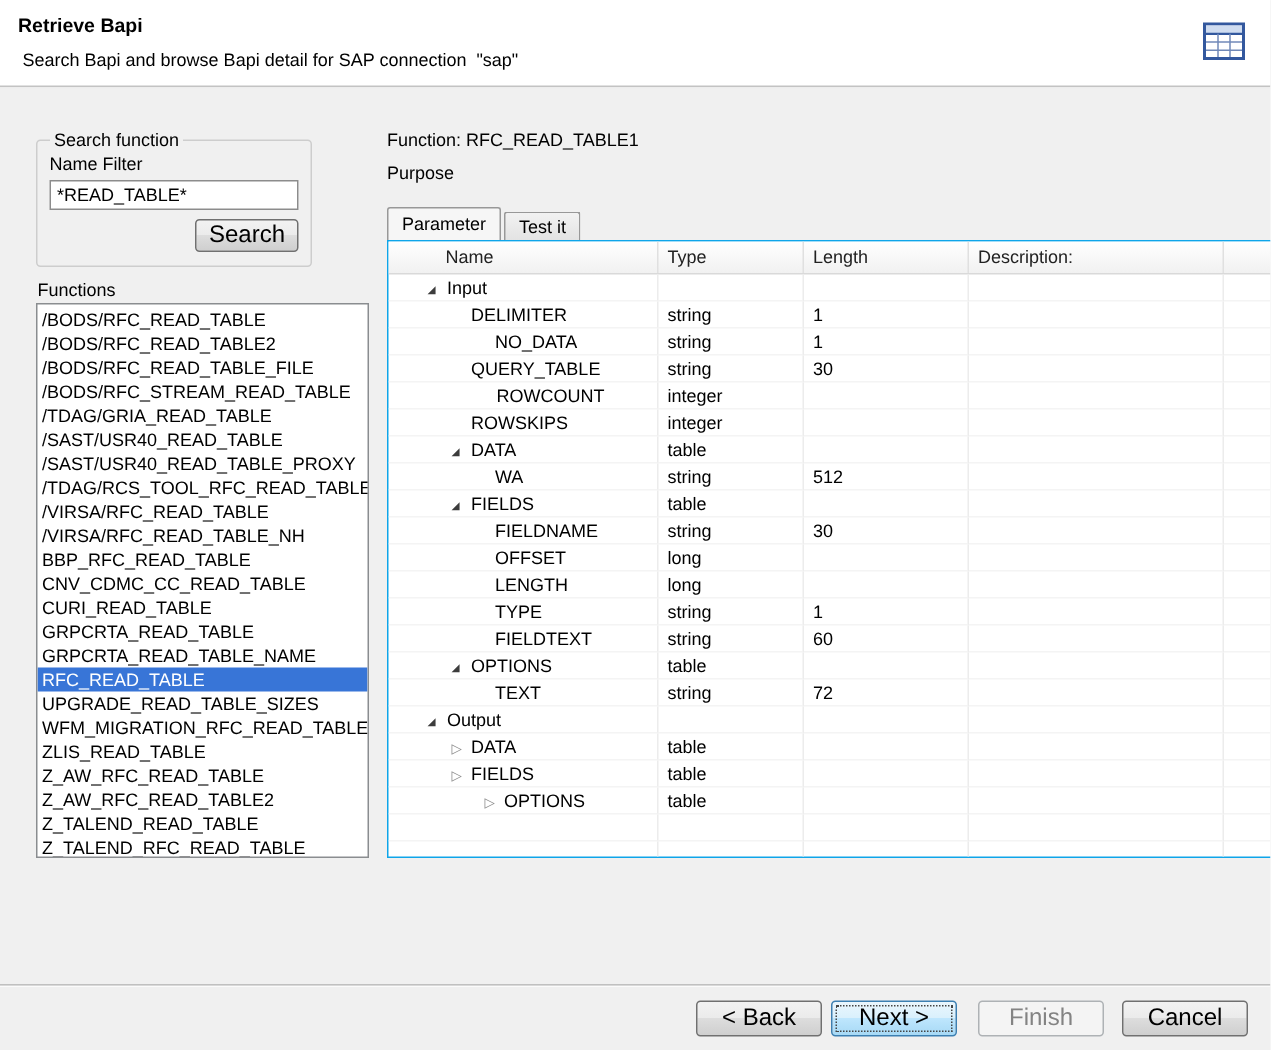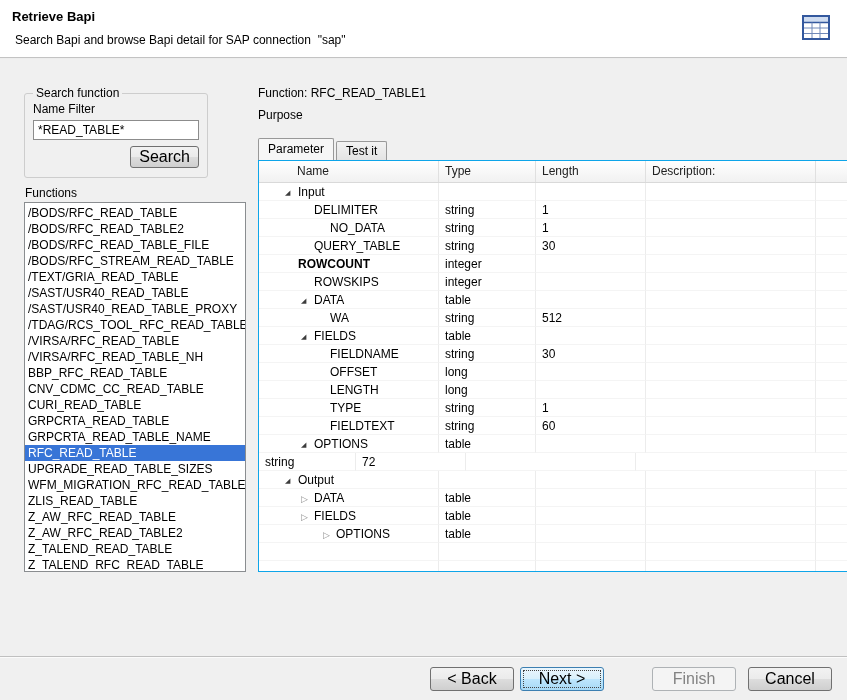--- a/index.html
+++ b/index.html
@@ -60,21 +60,21 @@
   .twisty.collapsed { font-size:9px; color:#8f8f8f; vertical-align:0px; }
 
   
   .btn { min-width:84px; height:24px; font-family:"Liberation Sans",sans-serif; font-size:16px;
          color:#000; border:1px solid #707070; border-radius:3px;
          background:linear-gradient(#f2f2f2 0%, #ebebeb 50%, #dddddd 50%, #cfcfcf 100%); }
   .btn-search { min-width:46px; height:22px; padding:0 8px; }
   .btn.default { border-color:#3c7fb1;
          background:linear-gradient(#eaf6fd 0%, #d9f0fc 50%, #bee6fd 50%, #a7d9f5 100%);
          outline:1px dotted #444; outline-offset:-4px; }
-  .btn:disabled { background:#f4f4f4; border-color:#aeb2b5; color:#838383;margin-left:34px; }
+  .btn:disabled { background:#f4f4f4; border-color:#aeb2b5; color:#838383; }
 
   .footer { position:absolute; left:0; bottom:0; width:100%; height:44px; background:#f0f0f0;
             border-top:1px solid #c0c0c0; box-shadow:inset 0 1px 0 #fbfbfb;
             display:flex; align-items:center; justify-content:flex-end; padding-right:15px; }
   .btn-back   { margin-right:6px; }
   .btn-next   { margin-right:14px; }
   .btn-finish { margin-right:12px; }
 </style>
 </head>
 <body>
@@ -105,21 +105,21 @@
       <button class="btn btn-search">Search</button>
     </div>
   </fieldset>
 
   <div class="fn-label">Functions</div>
   <div class="fn-list">
       <div class="list-item">/BODS/RFC_READ_TABLE</div>
       <div class="list-item">/BODS/RFC_READ_TABLE2</div>
       <div class="list-item">/BODS/RFC_READ_TABLE_FILE</div>
       <div class="list-item">/BODS/RFC_STREAM_READ_TABLE</div>
-      <div class="list-item">/TEXT/GRIA_READ_TABLE</div>
+      <div class="list-item">/TDAG/GRIA_READ_TABLE</div>
       <div class="list-item">/SAST/USR40_READ_TABLE</div>
       <div class="list-item">/SAST/USR40_READ_TABLE_PROXY</div>
       <div class="list-item">/TDAG/RCS_TOOL_RFC_READ_TABLE</div>
       <div class="list-item">/VIRSA/RFC_READ_TABLE</div>
       <div class="list-item">/VIRSA/RFC_READ_TABLE_NH</div>
       <div class="list-item">BBP_RFC_READ_TABLE</div>
       <div class="list-item">CNV_CDMC_CC_READ_TABLE</div>
       <div class="list-item">CURI_READ_TABLE</div>
       <div class="list-item">GRPCRTA_READ_TABLE</div>
       <div class="list-item">GRPCRTA_READ_TABLE_NAME</div>
@@ -172,21 +172,21 @@
           <div class="tc c-extra"></div>
         </div>
         <div class="trow">
           <div class="tc c-name" style="padding-left: 42px;"><span class="twisty leaf"></span><span>QUERY_TABLE</span></div>
           <div class="tc c-type">string</div>
           <div class="tc c-length">30</div>
           <div class="tc c-desc"></div>
           <div class="tc c-extra"></div>
         </div>
         <div class="trow">
-          <div class="tc c-name" style="padding-left: 26px; font-weight: bold;"><span class="twisty leaf"></span><span>ROWCOUNT</span></div>
+          <div class="tc c-name" style="padding-left: 59px;"><span class="twisty leaf"></span><span>ROWCOUNT</span></div>
           <div class="tc c-type">integer</div>
           <div class="tc c-length"></div>
           <div class="tc c-desc"></div>
           <div class="tc c-extra"></div>
         </div>
         <div class="trow">
           <div class="tc c-name" style="padding-left: 42px;"><span class="twisty leaf"></span><span>ROWSKIPS</span></div>
           <div class="tc c-type">integer</div>
           <div class="tc c-length"></div>
           <div class="tc c-desc"></div>
@@ -249,20 +249,21 @@
           <div class="tc c-extra"></div>
         </div>
         <div class="trow">
           <div class="tc c-name" style="padding-left: 42px;"><span class="twisty expanded">◢</span><span>OPTIONS</span></div>
           <div class="tc c-type">table</div>
           <div class="tc c-length"></div>
           <div class="tc c-desc"></div>
           <div class="tc c-extra"></div>
         </div>
         <div class="trow">
+          <div class="tc c-name" style="padding-left: 58px;"><span class="twisty leaf"></span><span>TEXT</span></div>
           <div class="tc c-type">string</div>
           <div class="tc c-length">72</div>
           <div class="tc c-desc"></div>
           <div class="tc c-extra"></div>
         </div>
         <div class="trow">
           <div class="tc c-name" style="padding-left: 26px;"><span class="twisty expanded">◢</span><span>Output</span></div>
           <div class="tc c-type"></div>
           <div class="tc c-length"></div>
           <div class="tc c-desc"></div>

